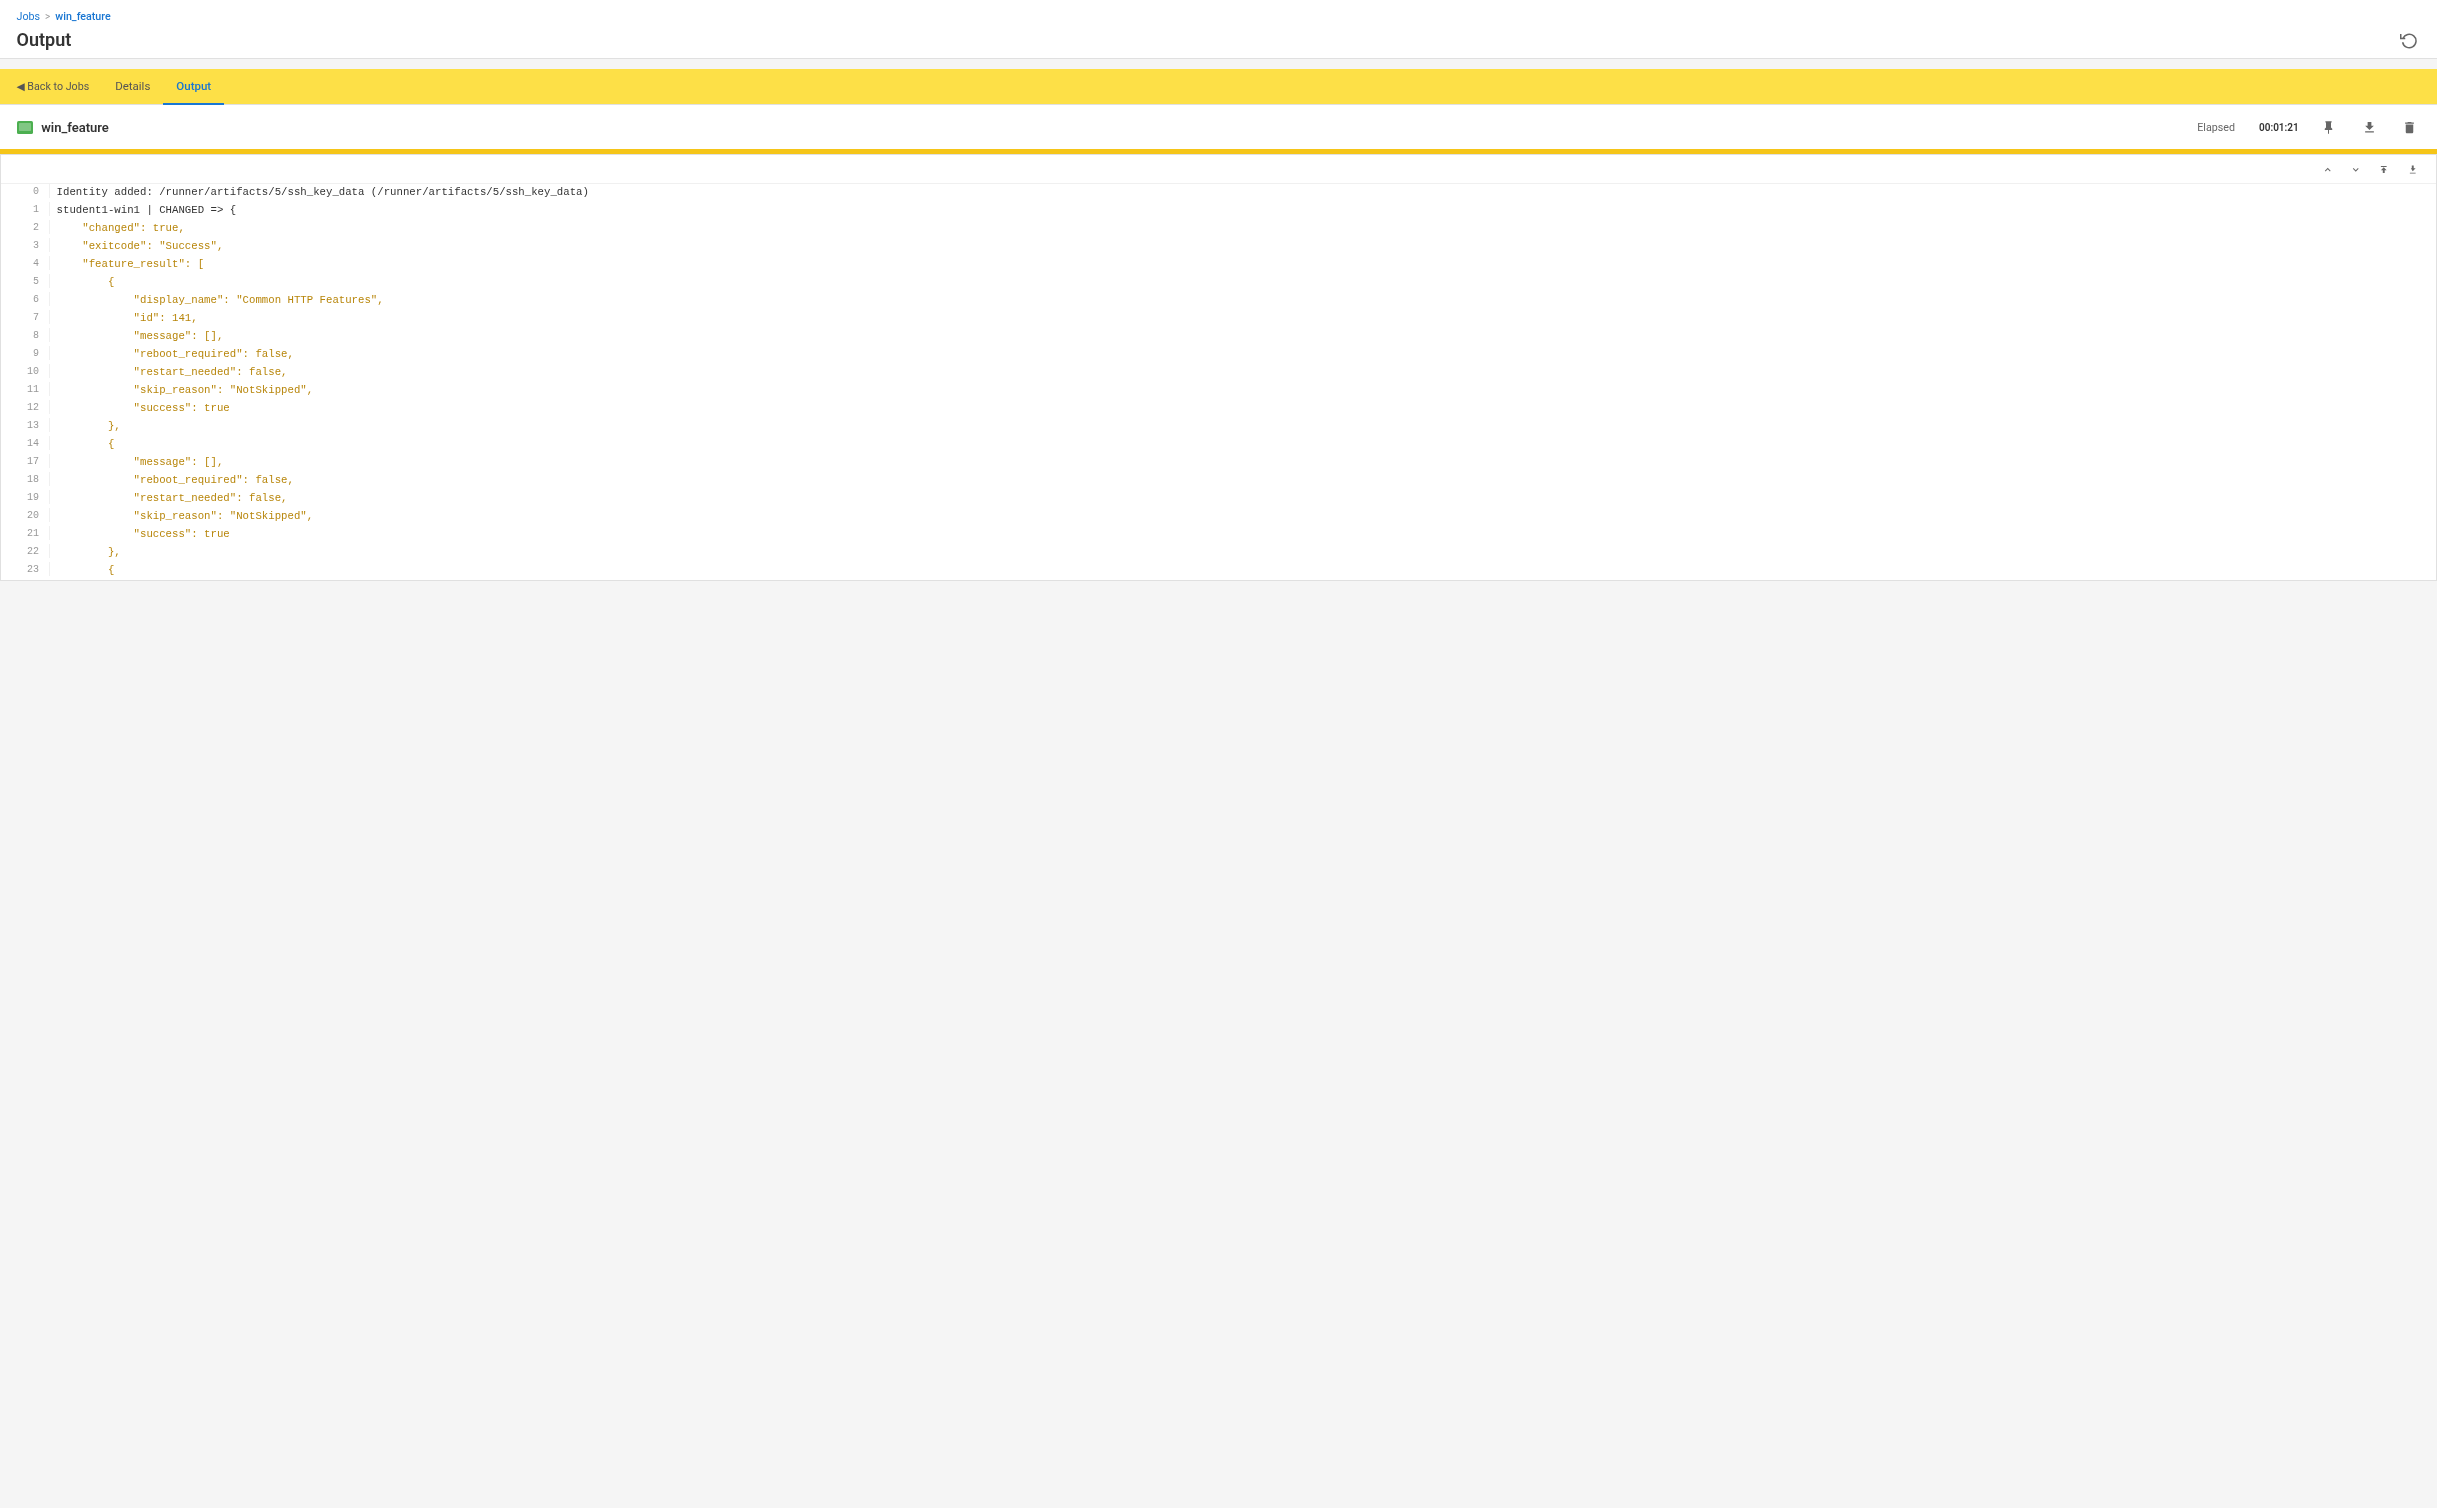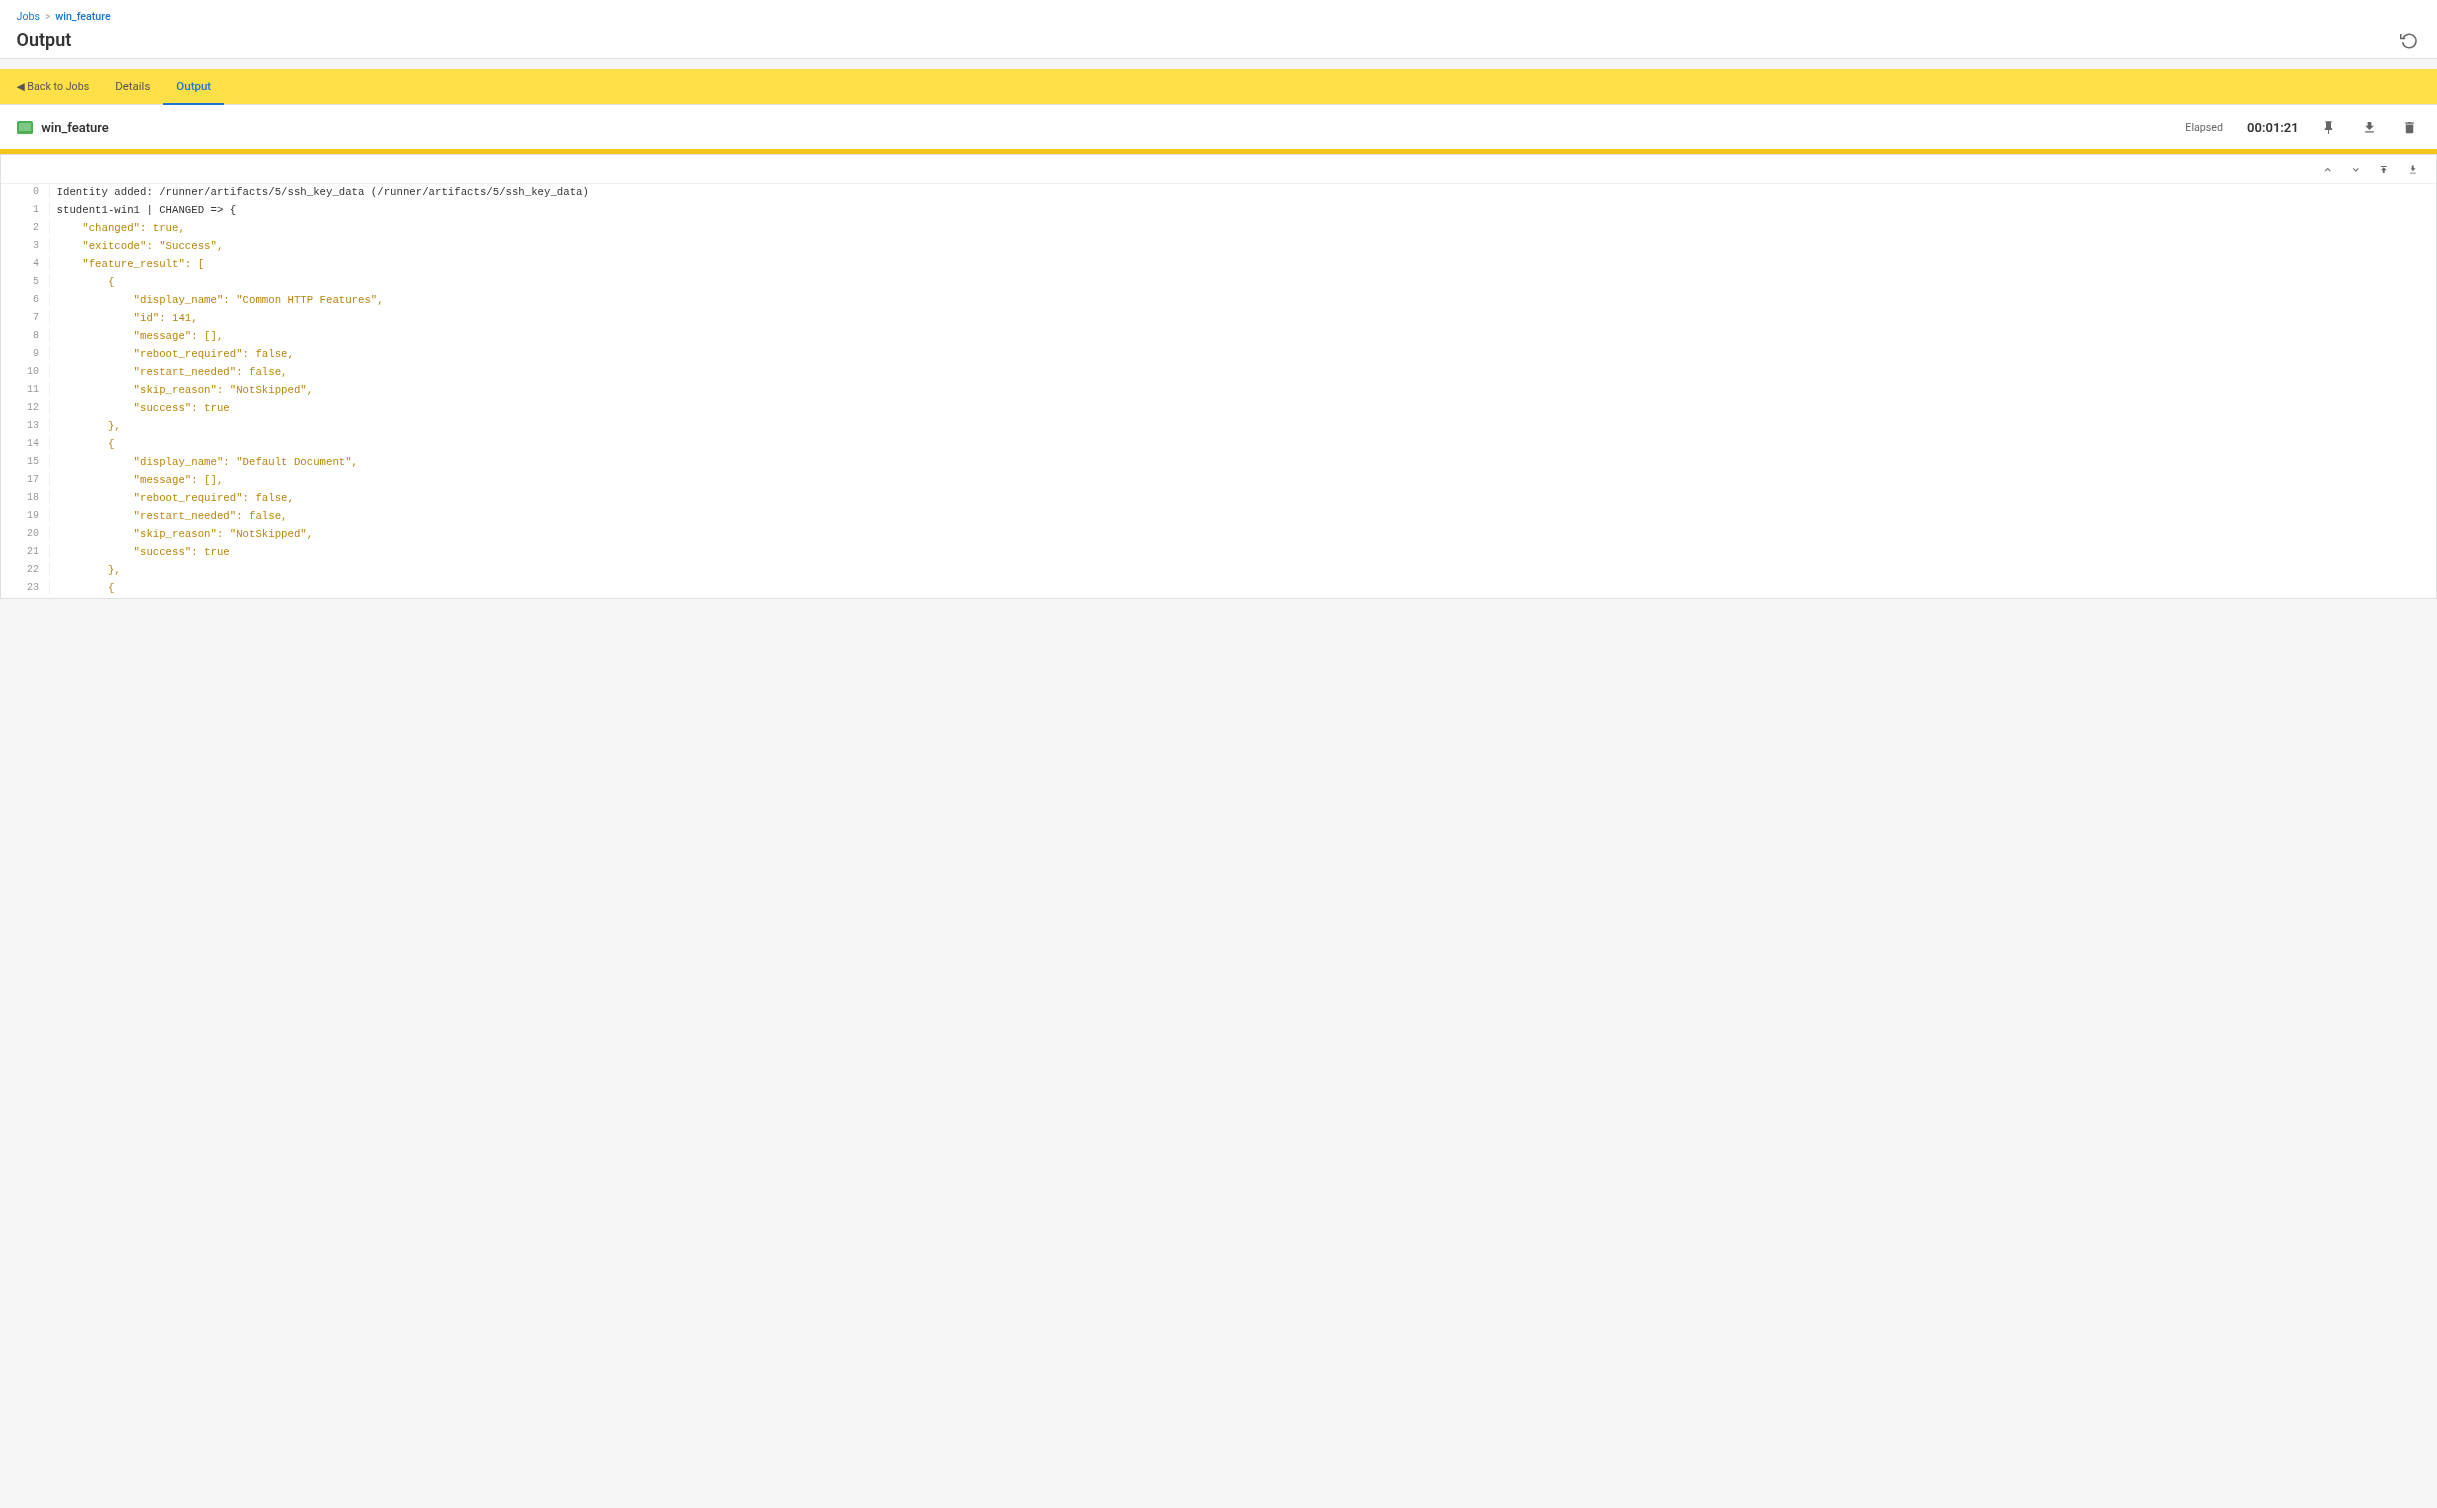--- a/index.html
+++ b/index.html
@@ -131,21 +131,21 @@
     .job-actions {
       display: flex;
       align-items: center;
       gap: 19px;
     }
     .elapsed-label {
       font-size: 10.7px;
       color: #666;
     }
     .elapsed-time {
-      font-size: 13px;
+      font-size: 10px;
       font-weight: 600;
       color: #333;
       margin-left: 5px;
     }
     .action-btn {
       background: none;
       border: none;
       cursor: pointer;
       color: #666;
       font-size: 15px;
@@ -396,24 +396,20 @@
         </div>
         <div class="code-line">
           <span class="line-num">13</span>
           <span class="line-content">        },</span>
         </div>
         <div class="code-line">
           <span class="line-num">14</span>
           <span class="line-content">        {</span>
         </div>
         <div class="code-line">
-          <span class="line-num">15</span>
-          <span class="line-content">            "display_name": "Default Document",</span>
-        </div>
-        <div class="code-line">
           <span class="line-num">17</span>
           <span class="line-content">            "message": [],</span>
         </div>
         <div class="code-line">
           <span class="line-num">18</span>
           <span class="line-content">            "reboot_required": false,</span>
         </div>
         <div class="code-line">
           <span class="line-num">19</span>
           <span class="line-content">            "restart_needed": false,</span>

